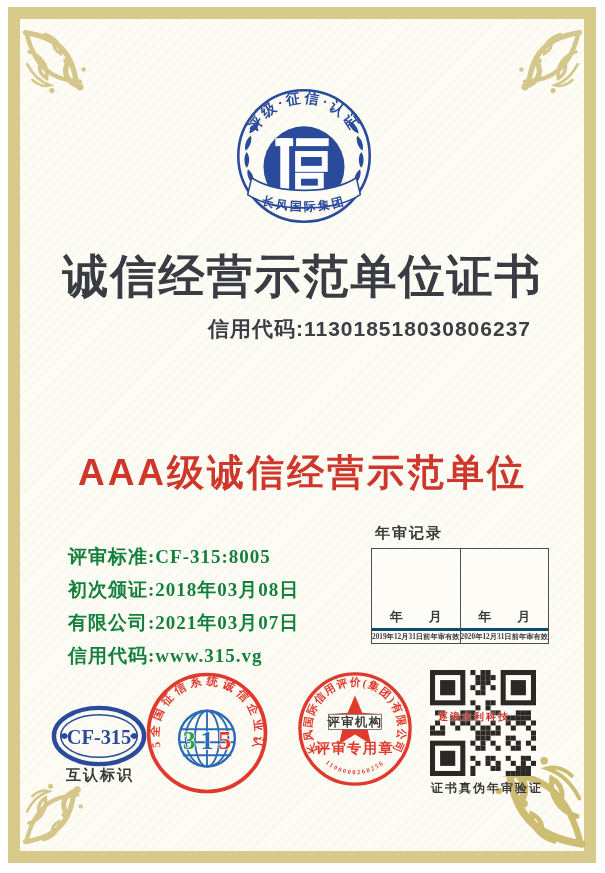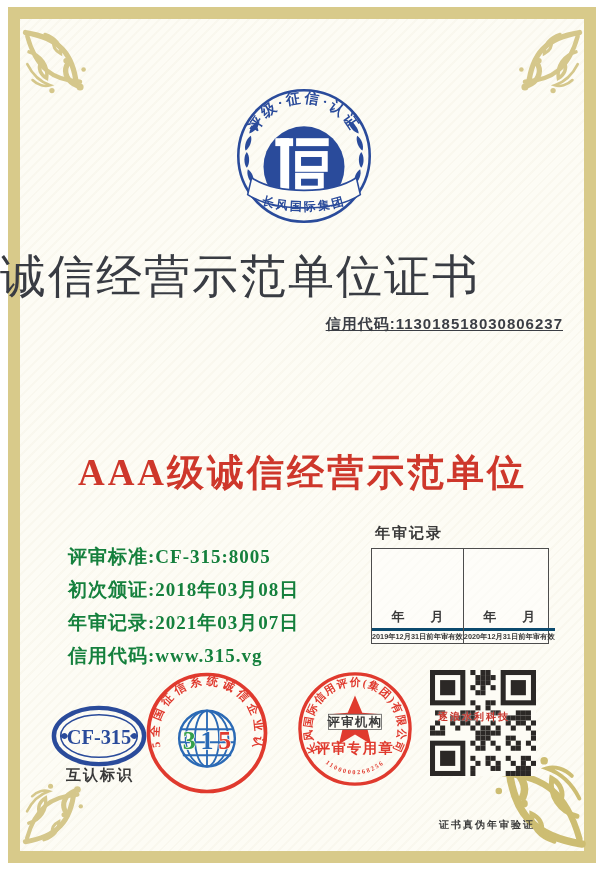--- a/index.html
+++ b/index.html
@@ -6,44 +6,44 @@
   body{width:605px;height:873px;background:#fff;font-family:"Liberation Sans",sans-serif;}
   .page{position:relative;width:605px;height:873px;background:#fff;overflow:hidden;}
   .frame{position:absolute;left:8px;top:7px;right:9px;bottom:10px;
          border:12px solid #d8ca8a;
          background:#fdfcf5;
          background-image:repeating-linear-gradient(135deg, rgba(205,193,150,0.07) 0 2px, transparent 2px 7px);}
   .abs{position:absolute;}
   .flourish{color:#d5c78b;}
   .flourish.big{color:#cdbd72;}
 
-  .title{left:0;right:0;top:246px;font-size:46px;font-weight:400;
+  .title{left:0;right:0;top:246px;text-align:center;font-size:46px;font-weight:700;
          letter-spacing:2px;color:#393c43;font-family:"Liberation Sans",sans-serif;}
-  .credit{top:315px;right:42px;font-size:15px;font-weight:bold;color:#3b3e45;letter-spacing:1px;text-decoration:underline;}
+  .credit{top:315px;right:74px;font-size:21px;font-weight:bold;color:#3b3e45;letter-spacing:1px;}
   .company{left:0;right:0;top:382px;text-align:center;font-size:30px;font-weight:900;
            letter-spacing:6px;color:#2f3238;}
   .award{left:0;right:0;top:448px;text-align:center;font-size:37px;font-weight:bold;
-         color:#ce372b;font-family:Liberation Serif, serif;letter-spacing:3px;}
+         color:#ce372b;font-family:Liberation Sans, sans-serif;letter-spacing:3px;}
 
   .details{left:68px;top:540px;color:#15803d;font-family:"Liberation Serif",serif;
            font-weight:bold;font-size:19px;}
   .details div{height:33px;line-height:33px;letter-spacing:1px;}
 
-  .review{left:371px;top:524px;width:178px;color:#3a3a3a;font-family:Liberation Sans, sans-serif;}
+  .review{left:371px;top:524px;width:178px;color:#3a3a3a;font-family:Liberation Serif, serif;}
   .review-title{font-size:15px;font-weight:bold;letter-spacing:2px;margin:0 0 5px 4px;}
   .review-table{display:flex;width:178px;height:96px;border:1.6px solid #4d4d4d;box-sizing:border-box;background:rgba(255,255,255,0.45);}
   .review-cell{flex:1;display:flex;flex-direction:column;box-sizing:border-box;}
   .review-cell:first-child{border-right:1.4px solid #4d4d4d;}
   .ym{margin-top:auto;display:flex;justify-content:center;gap:26px;font-size:13px;font-weight:bold;padding-bottom:2px;}
   .note{border-top:3px solid #0c4a6e;font-size:7.3px;text-align:center;line-height:12px;height:12px;
         white-space:nowrap;overflow:hidden;letter-spacing:0;font-weight:bold;}
 
   .caption{font-family:"Liberation Serif",serif;font-weight:bold;color:#3a3a3a;
            font-size:15px;text-align:center;letter-spacing:2px;}
-  .qr-caption{left:421px;top:780px;width:132px;font-size:10px;margin-top:38px;}
+  .qr-caption{left:421px;top:780px;width:132px;font-size:12px;}
   .cf-caption{left:58px;top:766px;width:84px;}
 
   .qr-overlay{left:438px;top:710px;width:92px;text-align:left;font-size:10px;font-weight:bold;
               color:#c8352c;letter-spacing:2px;text-shadow:0 0 2px rgba(255,255,255,0.9);}
   svg text{font-family:"Liberation Serif",serif;}
 </style>
 </head>
 <body>
 
 <div class="page">
@@ -144,21 +144,21 @@
     </g>
   </svg>
 
   <div class="abs title">诚信经营示范单位证书</div>
   <div class="abs credit">信用代码:113018518030806237</div>
   <div class="abs award">AAA级诚信经营示范单位</div>
 
   <div class="abs details">
     <div>评审标准:CF-315:8005</div>
     <div>初次颁证:2018年03月08日</div>
-    <div>年审记录:2021年03月07日</div>
+    <div>有限公司:2021年03月07日</div>
     <div>信用代码:www.315.vg</div>
   </div>
 
   <div class="abs review">
     <div class="review-title">年审记录</div>
     <div class="review-table">
       <div class="review-cell">
         <div class="ym">
             <span>年</span>
             <span>月</span>

